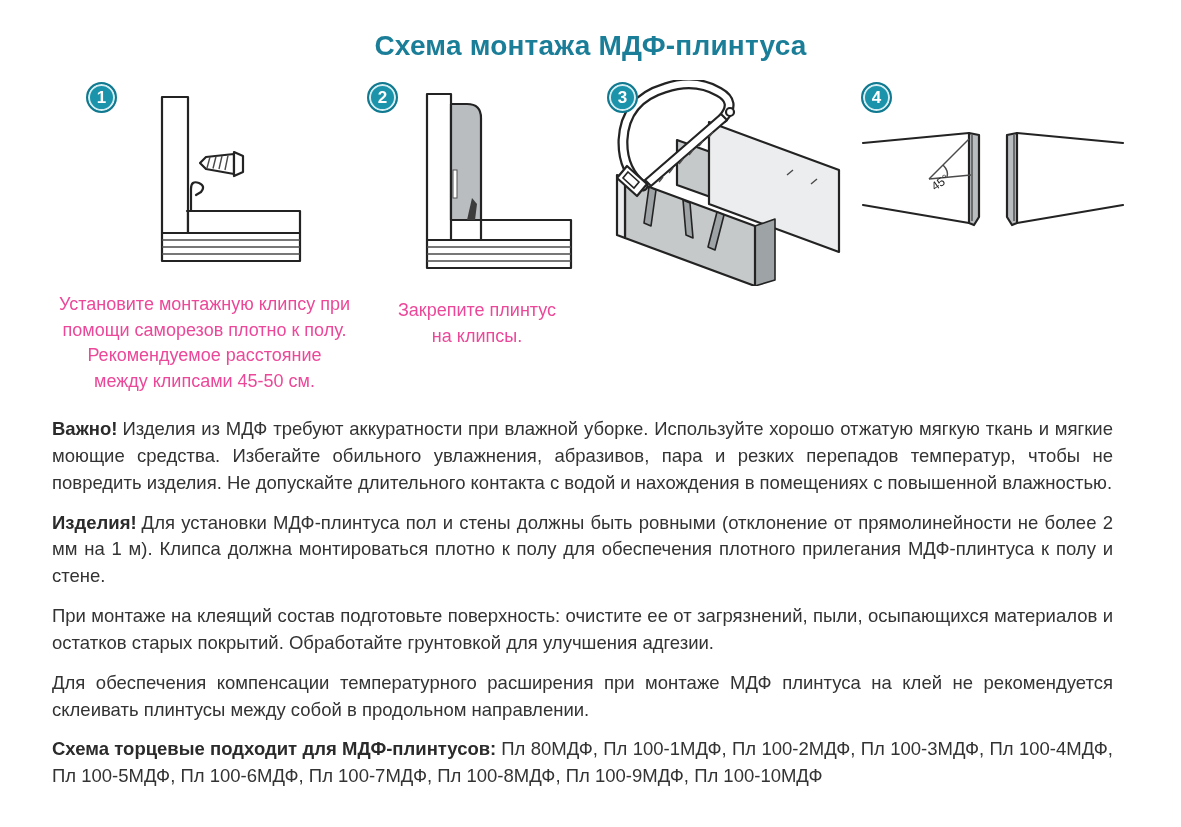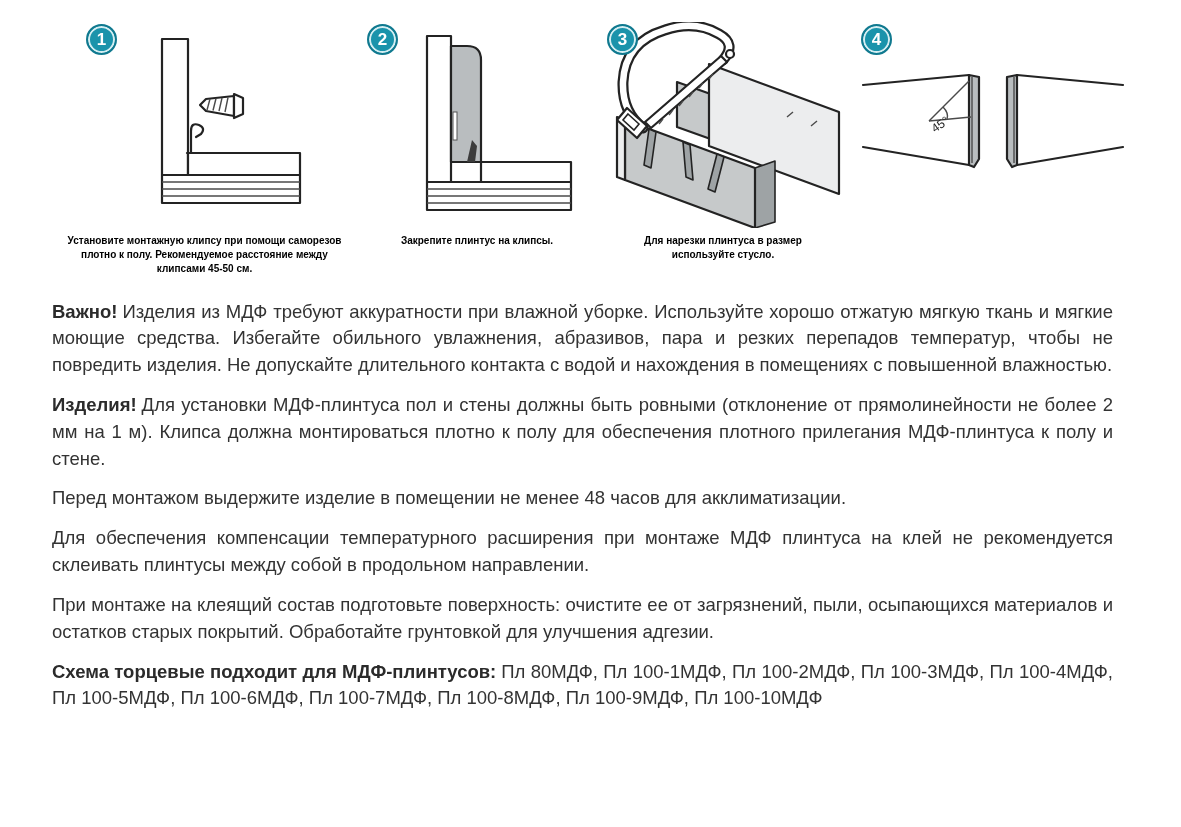--- a/index.html
+++ b/index.html
@@ -25,24 +25,24 @@
     box-shadow:inset 0 0 0 2px rgba(235,248,250,.9);
     color:#fff;font-weight:bold;font-size:17px;
     display:flex;align-items:center;justify-content:center;box-sizing:border-box;
   }
   .step:nth-child(1) .badge{left:34px;}
   .step:nth-child(2) .badge{left:10px;}
   .step:nth-child(3) .badge{left:10px;}
   .step:nth-child(4) .badge{left:12px;}
   .illus{height:202px;width:100%;display:flex;align-items:center;justify-content:center;margin-bottom:8px;}
   .caption{
-    text-align:center;font-size:10px;line-height:1.42;color:#000000;font-weight:bold;
+    text-align:center;font-size:18px;line-height:1.42;color:#ec4899;
   }
   .step:nth-child(1) .caption{max-width:292px;}
-  .step:nth-child(2) .caption{max-width:172px;}
+  .step:nth-child(2) .caption{max-width:172px;margin-top:6px;}
   .step:nth-child(3) .caption{max-width:198px;}
   .step:nth-child(4) .caption{max-width:312px;}
   .body-text{margin-top:22px;}
   .body-text p{
     margin:0 16px 13px 0;font-size:18.5px;line-height:1.45;
     text-align:justify;color:#333;
   }
   .lead{font-weight:bold;color:#2b2b2b;}
   .lead:not(:empty){margin-right:5px;}
   svg .ln{stroke:#232323;stroke-width:2.2;fill:none;stroke-linecap:round;stroke-linejoin:round;}
@@ -51,20 +51,21 @@
   svg .lgray{stroke:#232323;stroke-width:2.2;fill:#ECEDEE;stroke-linejoin:round;}
   svg .mgray{stroke:#232323;stroke-width:2.2;fill:#C6C9CA;stroke-linejoin:round;}
   svg .dgray{stroke:#232323;stroke-width:1.6;fill:#9EA3A5;stroke-linejoin:round;}
   svg .thin{stroke:#4a4a4a;stroke-width:1.4;fill:none;}
 </style>
 </head>
 <body>
 
 <div class="page">
 
+  <h1 class="title">Схема монтажа МДФ-плинтуса</h1>
 
   <div class="steps">
 
     <div class="step">
       <span class="badge">1</span>
       <div class="illus">
         <svg width="210" height="180" viewBox="0 0 210 180">
           <rect class="box" x="62" y="4" width="26" height="136"></rect>
           <rect class="box" x="88" y="118" width="112" height="22"></rect>
           <rect class="box" x="62" y="140" width="138" height="28"></rect>
@@ -133,21 +134,20 @@
             <line class="thin" x1="82" y1="84" x2="86" y2="79"></line>
             <line class="thin" x1="92" y1="75" x2="96" y2="70"></line>
             <line class="thin" x1="102" y1="66" x2="106" y2="61"></line>
             <line class="thin" x1="112" y1="57" x2="116" y2="52"></line>
             <polygon class="box" points="30,86 50,104 40,116 20,98"></polygon>
             <polygon points="31,92 42,102 37,108 26,98" fill="#ffffff" stroke="#232323" stroke-width="1.6"></polygon>
             <circle cx="133" cy="32" r="4" class="box"></circle>
           </g>
         </svg>
       </div>
-      <div class="caption">Для нарезки плинтуса в размер используйте стусло.</div>
     </div>
 
     <div class="step">
       <span class="badge">4</span>
       <div class="illus">
         <svg width="272" height="132" viewBox="0 0 272 132">
           <g>
             <line class="ln" x1="6" y1="26" x2="112" y2="16"></line>
             <line class="ln" x1="6" y1="88" x2="112" y2="106"></line>
             <polygon class="gray" points="112,16 122,18 122,100 117,108 112,106"></polygon>
@@ -167,19 +167,18 @@
           </g>
         </svg>
       </div>
     </div>
 
   </div>
 
   <div class="body-text">
     <p><span class="lead">Важно!</span><span>Изделия из МДФ требуют аккуратности при влажной уборке. Используйте хорошо отжатую мягкую ткань и мягкие моющие средства. Избегайте обильного увлажнения, абразивов, пара и резких перепадов температур, чтобы не повредить изделия. Не допускайте длительного контакта с водой и нахождения в помещениях с повышенной влажностью.</span></p>
     <p><span class="lead">Изделия!</span><span>Для установки МДФ-плинтуса пол и стены должны быть ровными (отклонение от прямолинейности не более 2 мм на 1 м). Клипса должна монтироваться плотно к полу для обеспечения плотного прилегания МДФ-плинтуса к полу и стене.</span></p>
-    <p><span class="lead"></span><span>Перед монтажом выдержите изделие в помещении не менее 48 часов для акклиматизации.</span></p>
+    <p><span class="lead"></span><span>При монтаже на клеящий состав подготовьте поверхность: очистите ее от загрязнений, пыли, осыпающихся материалов и остатков старых покрытий. Обработайте грунтовкой для улучшения адгезии.</span></p>
     <p><span class="lead"></span><span>Для обеспечения компенсации температурного расширения при монтаже МДФ плинтуса на клей не рекомендуется склеивать плинтусы между собой в продольном направлении.</span></p>
-    <p><span class="lead"></span><span>При монтаже на клеящий состав подготовьте поверхность: очистите ее от загрязнений, пыли, осыпающихся материалов и остатков старых покрытий. Обработайте грунтовкой для улучшения адгезии.</span></p>
     <p><span class="lead">Схема торцевые подходит для МДФ-плинтусов:</span><span>Пл 80МДФ, Пл 100-1МДФ, Пл 100-2МДФ, Пл 100-3МДФ, Пл 100-4МДФ, Пл 100-5МДФ, Пл 100-6МДФ, Пл 100-7МДФ, Пл 100-8МДФ, Пл 100-9МДФ, Пл 100-10МДФ</span></p>
   </div>
 
 </div>
 
 </body></html>

